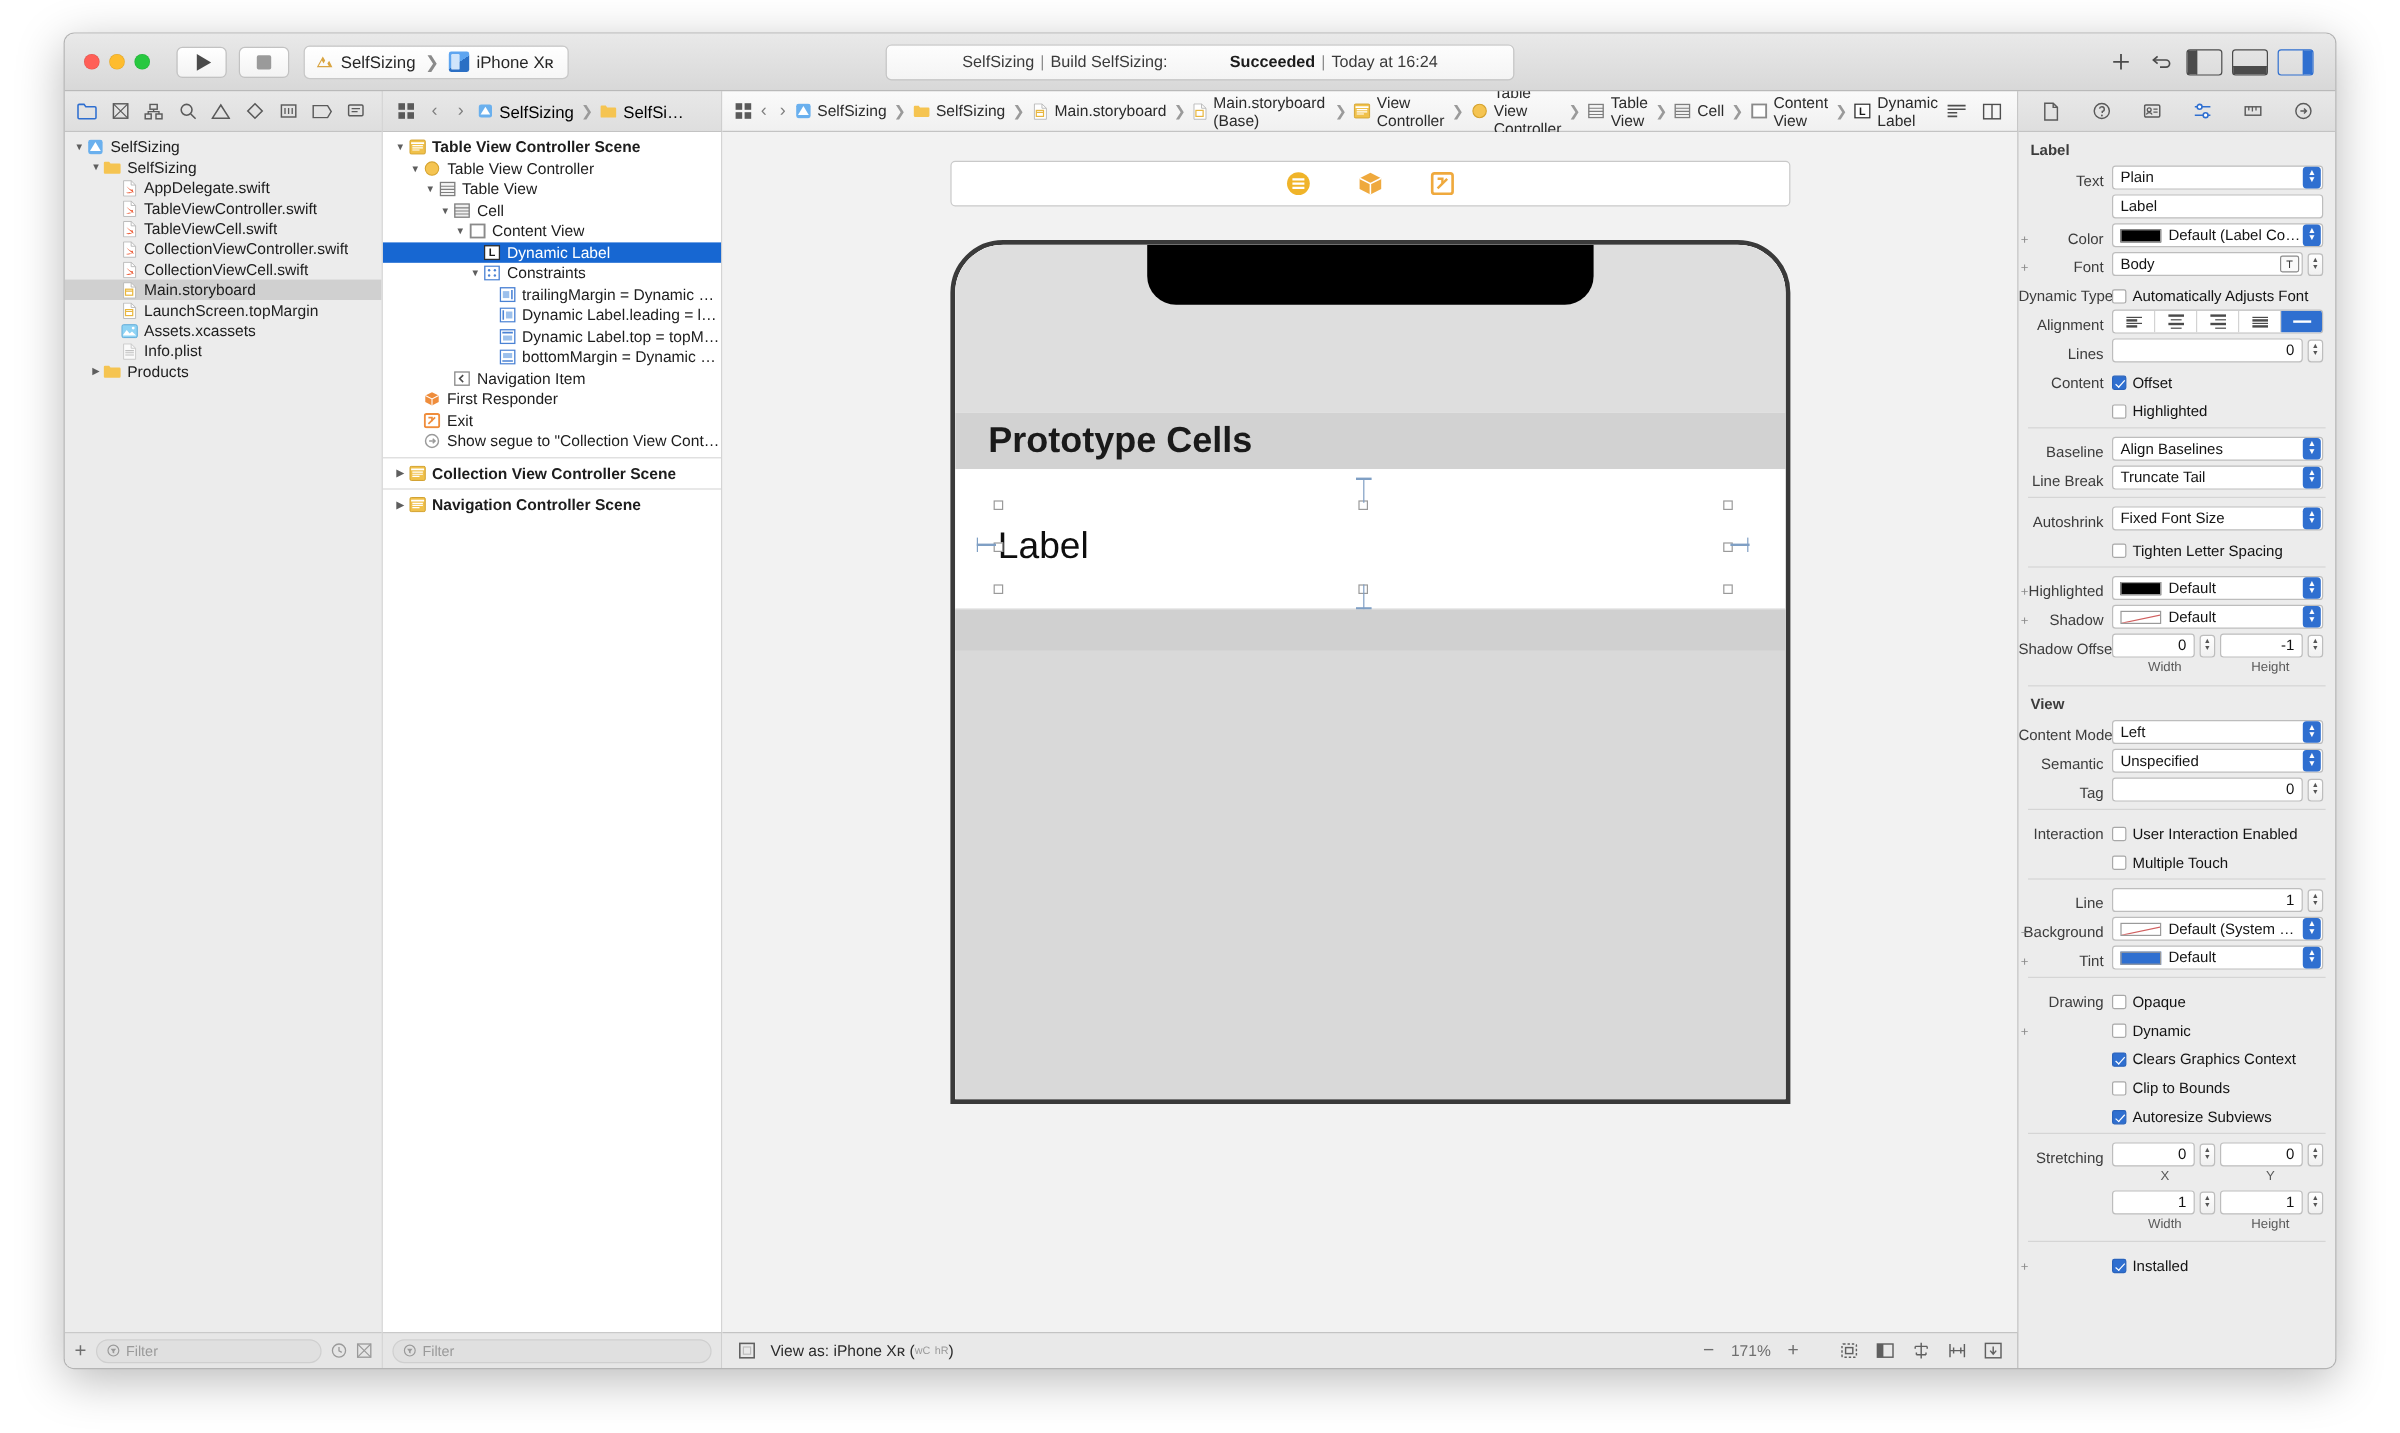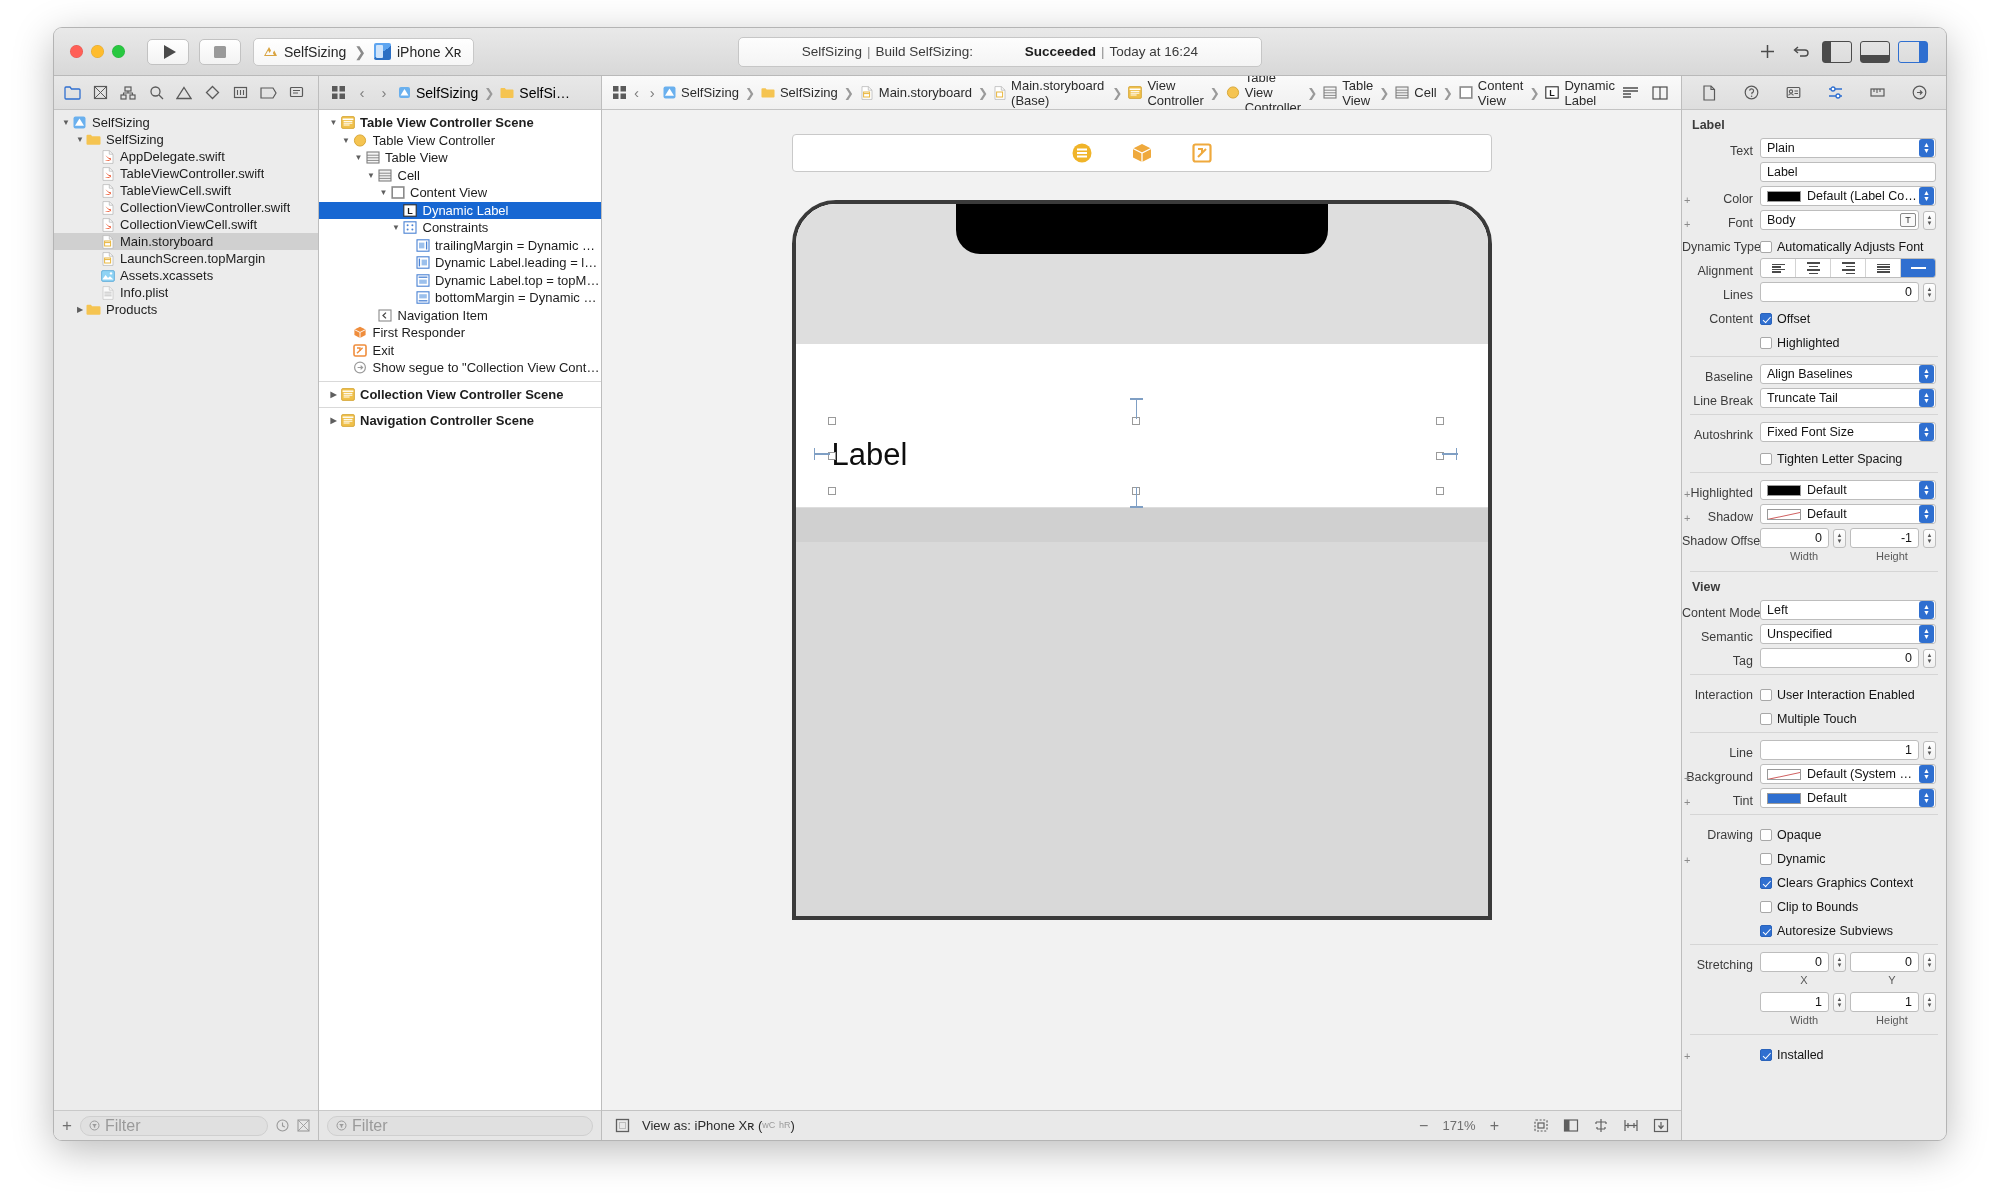--- a/index.html
+++ b/index.html
@@ -80,21 +80,21 @@
   .navigator { width:265px; flex:0 0 265px; background:#ececec; border-right:1px solid #bdbdbd; display:flex; flex-direction:column;}
   .nav-tabs { height:34px; flex:0 0 34px; display:flex; align-items:center; gap:0; padding:0 4px;
     background:linear-gradient(#e8e8e8,#dedede); border-bottom:1px solid #c3c3c3;}
   .nav-tab { width:28px;height:26px;display:flex;align-items:center;justify-content:center;color:#5a5a5a;}
   .nav-tab.active{color:#2f6fd0;}
   .nav-tab svg{display:block}
   .nav-body { flex:1; background:#ececec; overflow:hidden; padding-top:4px;}
   .nav-bottom { height:30px;flex:0 0 30px; border-top:1px solid #c9c9c9; background:#e6e6e6;
     display:flex; align-items:center; padding:0 8px; gap:8px; font-size:12.5px; color:#8a8a8a;}
   .filterbox { flex:1; height:20px; border-radius:10px; background:#e0e0e0; border:1px solid #cfcfcf;
-    display:flex; align-items:center; padding:0 8px; gap:5px; color:#9a9a9a; font-size:16px;}
+    display:flex; align-items:center; padding:0 8px; gap:5px; color:#9a9a9a; font-size:12px;}
 
   .row { display:flex; align-items:center; height:17px; padding-left:6px; font-size:13px; color:#1d1d1d; white-space:nowrap;}
   .row.sel { background:#d0d0d0; }
   .tw { width:12px;flex:0 0 12px; display:flex;align-items:center;justify-content:center; color:#5e5e5e; font-size:8px;}
   .tw.none{visibility:hidden}
   .ri { width:15px;flex:0 0 15px;height:14px;margin-right:5px;display:flex;align-items:center;justify-content:center;}
   .ri svg{display:block}
   .lbl{overflow:hidden;text-overflow:ellipsis;}
 
   
@@ -855,20 +855,23 @@
                   <path d="M7 15 L15 7" stroke="#efa93d" stroke-width="2"></path>
                 </svg>
           </div>
         </div>
 
         <div class="device">
           <div class="dev-white"></div>
           <div class="dev-topfill"></div>
           <div class="notch"></div>
 
+          <div class="sectionhdr">
+            <span>Prototype Cells</span>
+          </div>
 
           <div class="cellarea">
             <div class="celllabel">Label</div>
 
             <div class="hnd" style="left:32px;top:26px;"></div>
             <div class="hnd" style="left:32px;top:96px;"></div>
             <div class="hnd" style="left:640px;top:26px;"></div>
             <div class="hnd" style="left:640px;top:96px;"></div>
             <div class="hnd" style="left:32px;top:61px;"></div>
             <div class="hnd" style="left:640px;top:61px;"></div>

